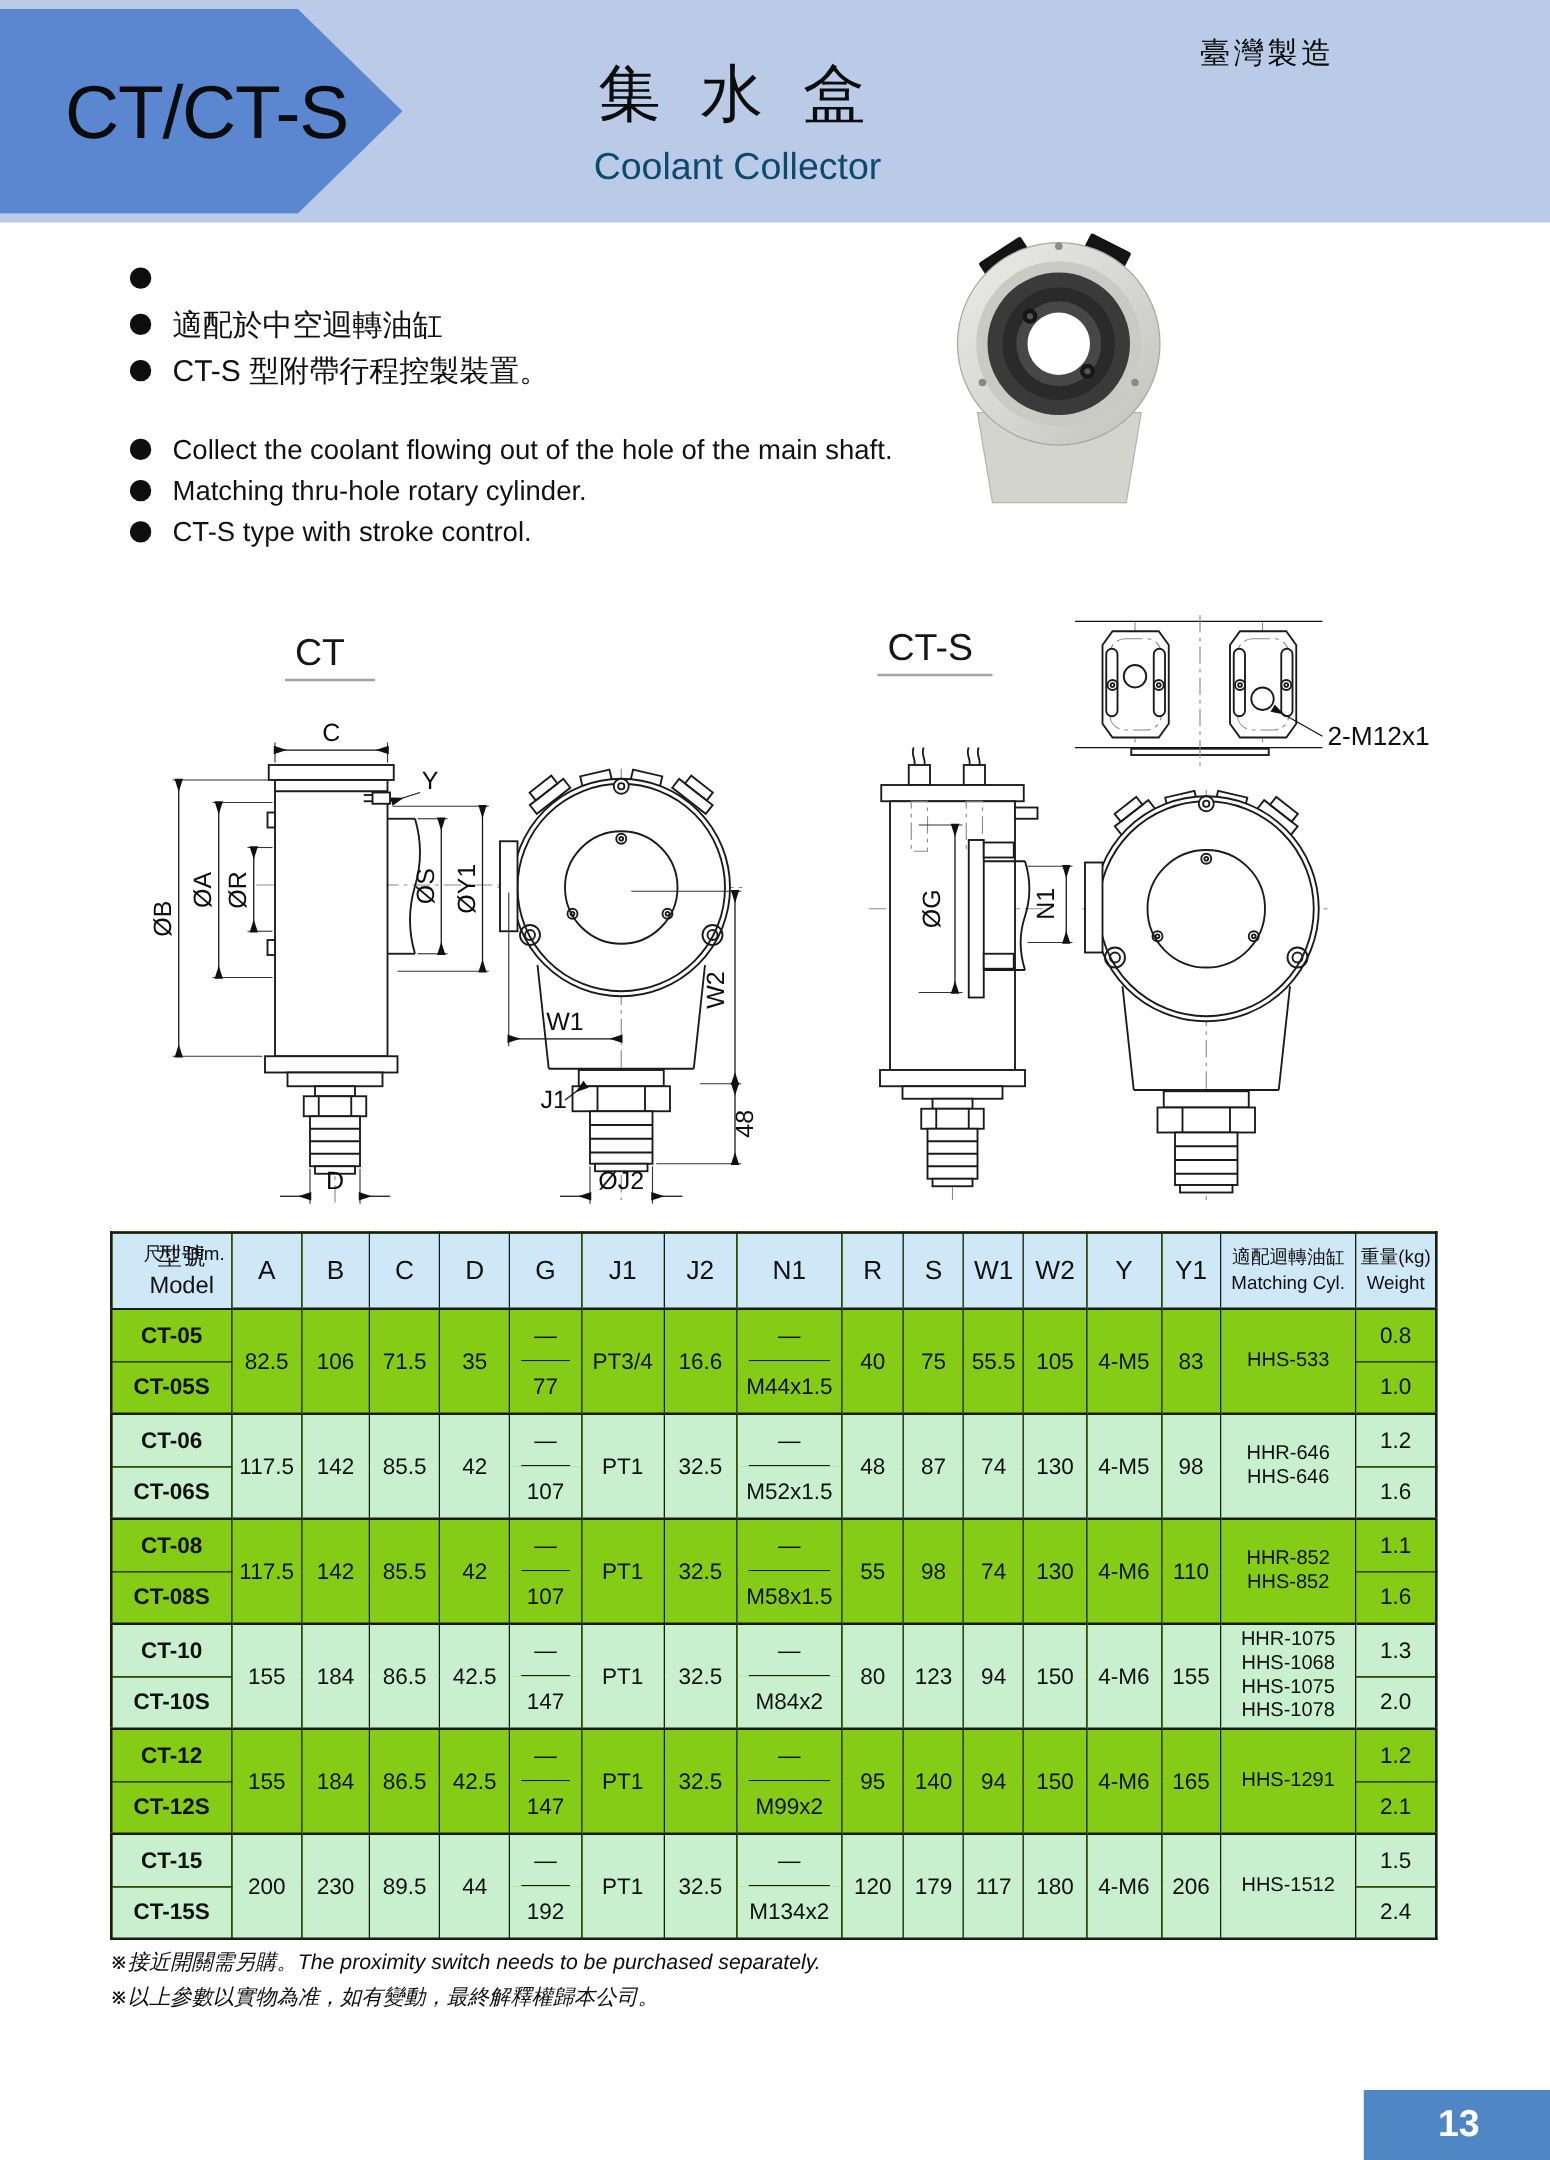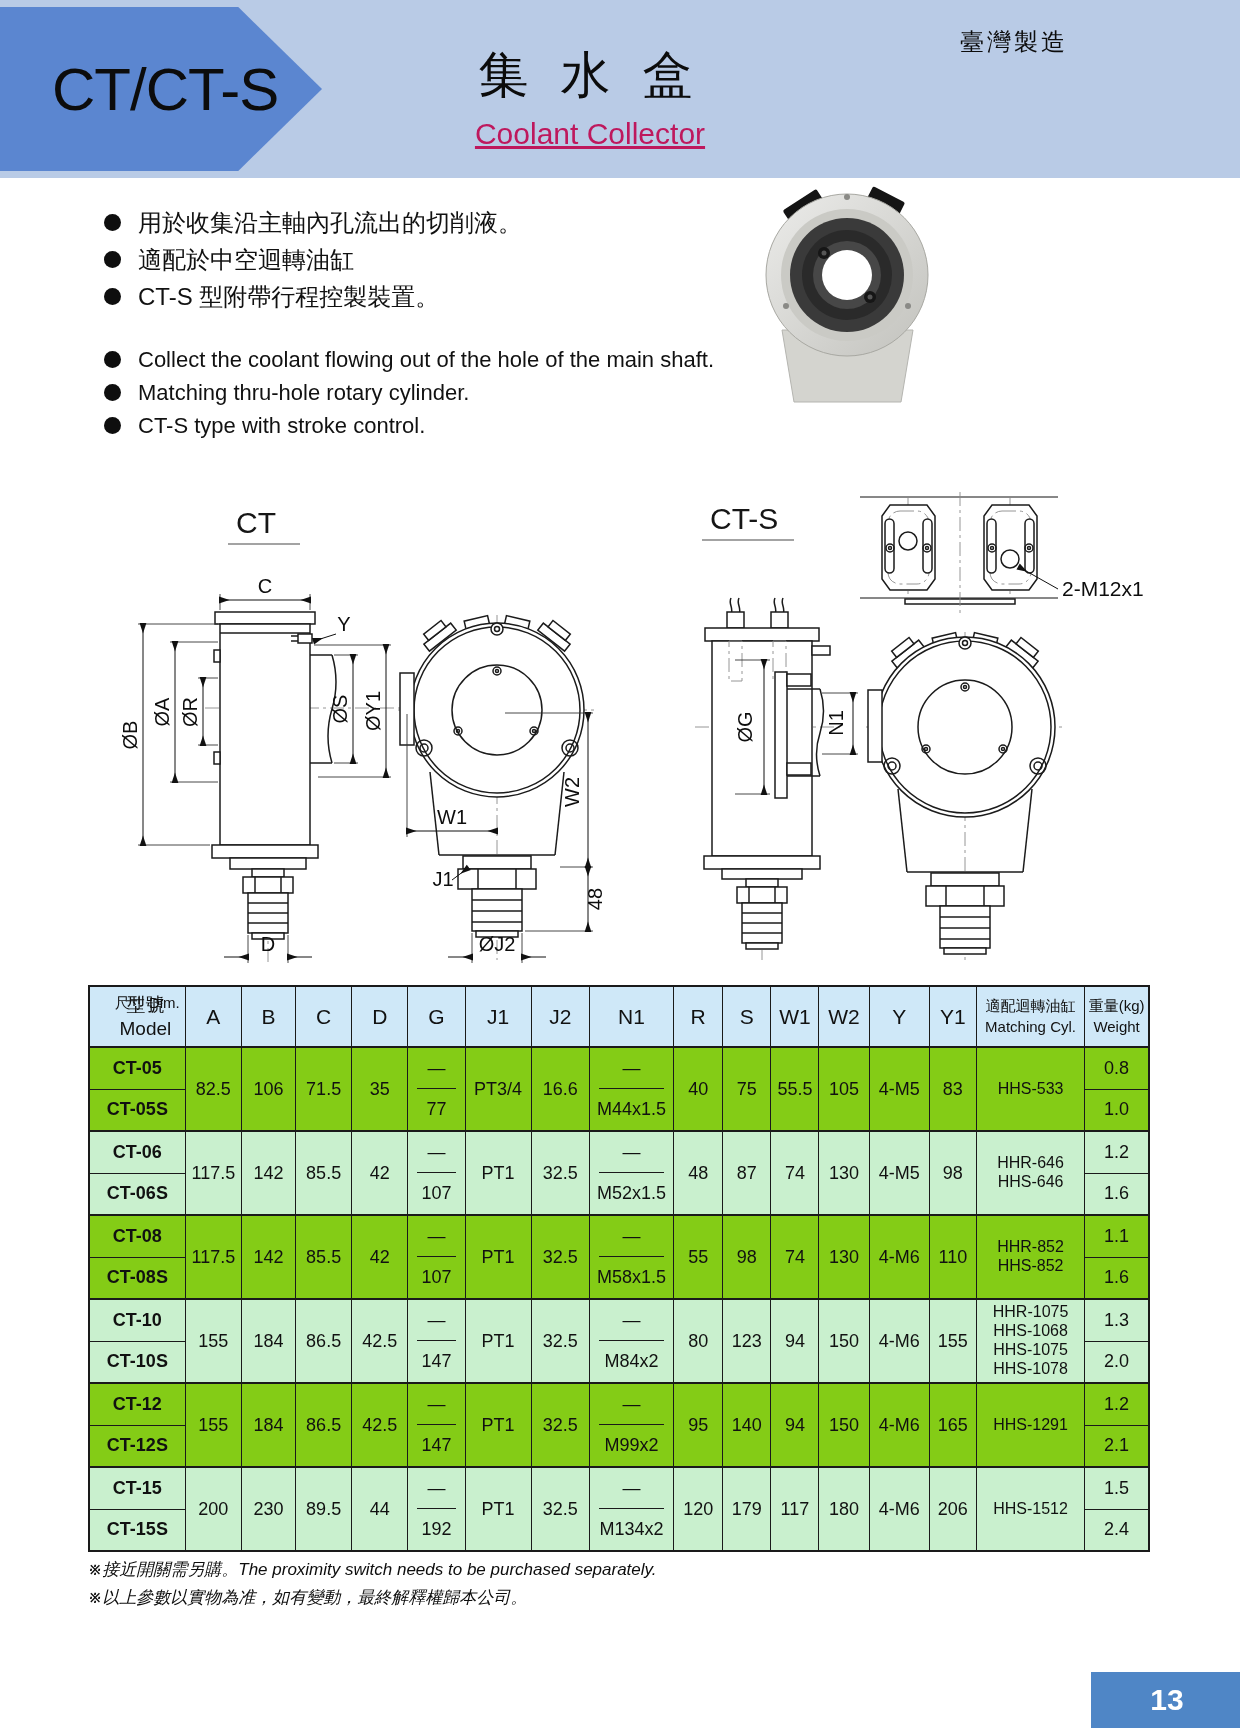--- a/index.html
+++ b/index.html
@@ -7,21 +7,21 @@
   body { font-family:"Liberation Sans","DejaVu Sans",sans-serif; color:#111; }
   .page { position:relative; width:1240px; height:1728px; background:#fff; overflow:hidden; }
 
   
   .banner { position:absolute; left:0; top:0; width:1240px; height:178px; background:var(--banner,#b9cbe6); }
   .banner-arrow { position:absolute; left:0; top:0; width:322px; height:178px; background:var(--arrow,#5b86d0);
     clip-path:polygon(0 4%, 74% 4%, 100% 50%, 74% 96%, 0 96%); display:flex; align-items:center; }
   .banner-arrow span { font-size:60px; font-weight:500; letter-spacing:-1px; color:#0c0c0c; padding-left:52px; }
   .banner-titles { position:absolute; left:0; top:0; width:1180px; text-align:center; }
   .title-zh { margin-top:42px; font-size:50px; letter-spacing:9px; color:#0c0c0c; }
-  .title-en { margin-top:8px; font-size:30px; color:#be185d;text-decoration:underline; }
+  .title-en { margin-top:8px; font-size:30px; color:#0c4a6e; }
   .made-in { position:absolute; right:172px; top:26px; font-size:24px; letter-spacing:3px; color:#0c0c0c; }
 
   
   .features { position:absolute; left:104px; list-style:none; }
   .features-zh { top:204px; }
   .features-en { top:343px; }
   .features li { display:flex; align-items:center; gap:17px; }
   .features-zh li { height:37px; font-size:24px; }
   .features-en li { height:33px; font-size:22px; }
   .dot { width:17px; height:17px; min-width:17px; border-radius:50%; background:#0e0e0e; display:inline-block; }
@@ -80,21 +80,20 @@
     <div class="banner-titles">
       <div class="title-zh">集 水 盒</div>
       <div class="title-en">Coolant Collector</div>
     </div>
     <div class="made-in">臺灣製造</div>
   </header>
 
   <ul class="features features-zh">
     <li>
         <span class="dot"></span>
-        <span>用於收集沿主軸內孔流出的切削液。</span>
       </li>
     <li>
         <span class="dot"></span>
         <span>適配於中空迴轉油缸</span>
       </li>
     <li>
         <span class="dot"></span>
         <span>CT-S 型附帶行程控製裝置。</span>
       </li>
   </ul>

